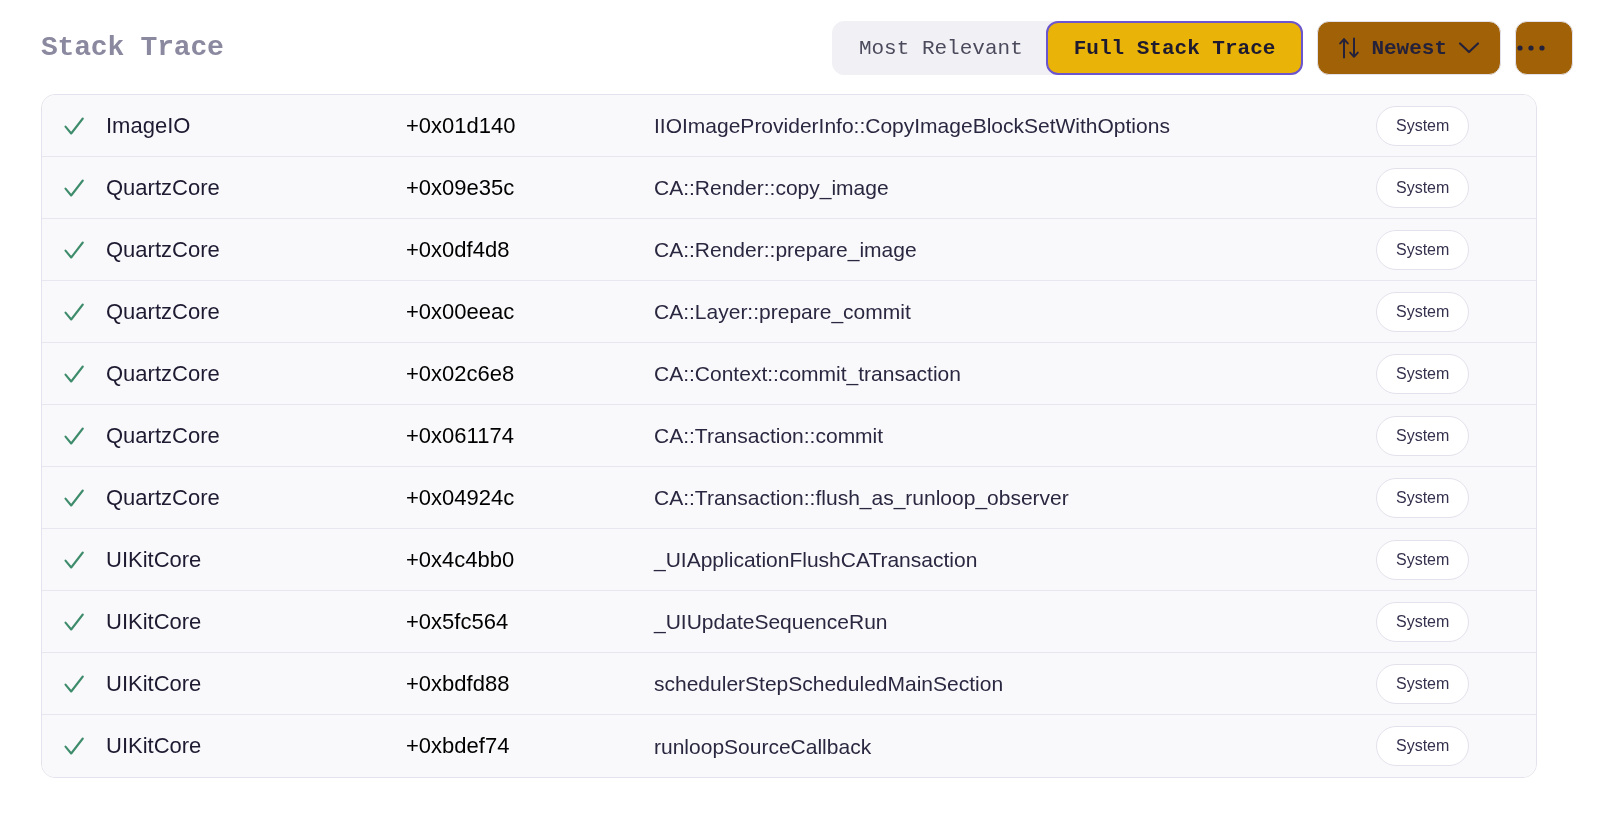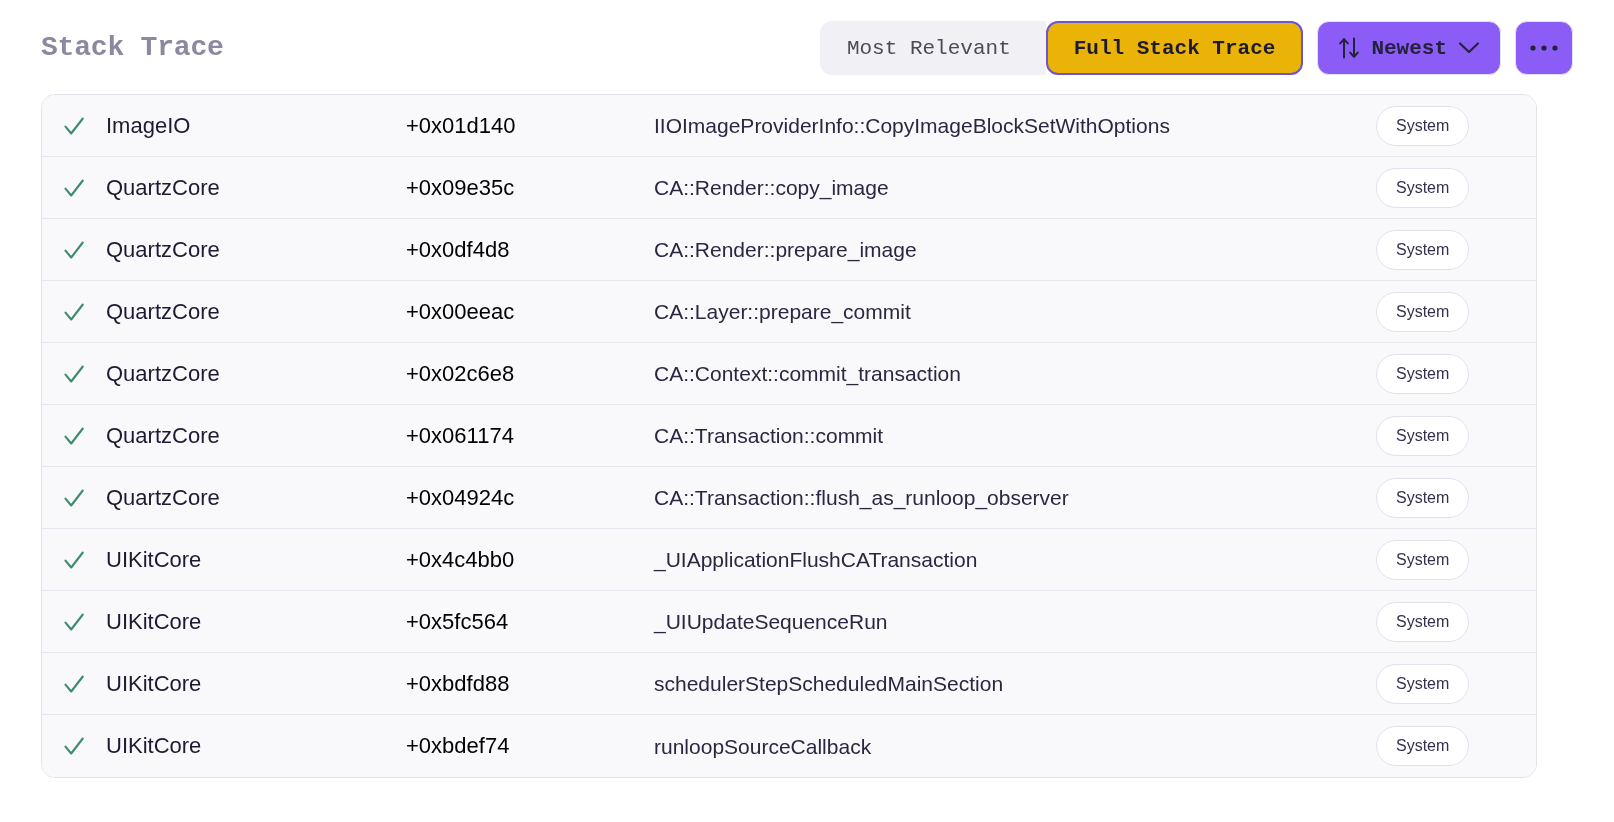--- a/index.html
+++ b/index.html
@@ -36,21 +36,20 @@
     align-items: center;
     gap: 14px;
   }
 
   
   .segmented {
     display: flex;
     align-items: stretch;
     height: 54px;
     position: relative;
-    gap: 12px;
   }
   .seg-btn {
     display: flex;
     align-items: center;
     justify-content: center;
     height: 54px;
     padding: 0 26px;
     font-size: 21px;
     font-weight: 600;
     white-space: nowrap;
@@ -74,25 +73,24 @@
     border-radius: 12px;
     font-weight: 700;
     position: relative;
     z-index: 2;
   }
 
   
   .pill-btn {
     display: flex;
     align-items: center;
-    justify-content: center;
     gap: 11px;
     height: 54px;
     padding: 0 20px;
-    background: #8b5cf6;
+    background: #a16207;
     border: 1.6px solid #e3e2ec;
     border-radius: 12px;
     font-size: 21px;
     font-weight: 700;
     color: #24213a;
     cursor: pointer;
     white-space: nowrap;
     user-select: none;
   }
   .icon-btn {

